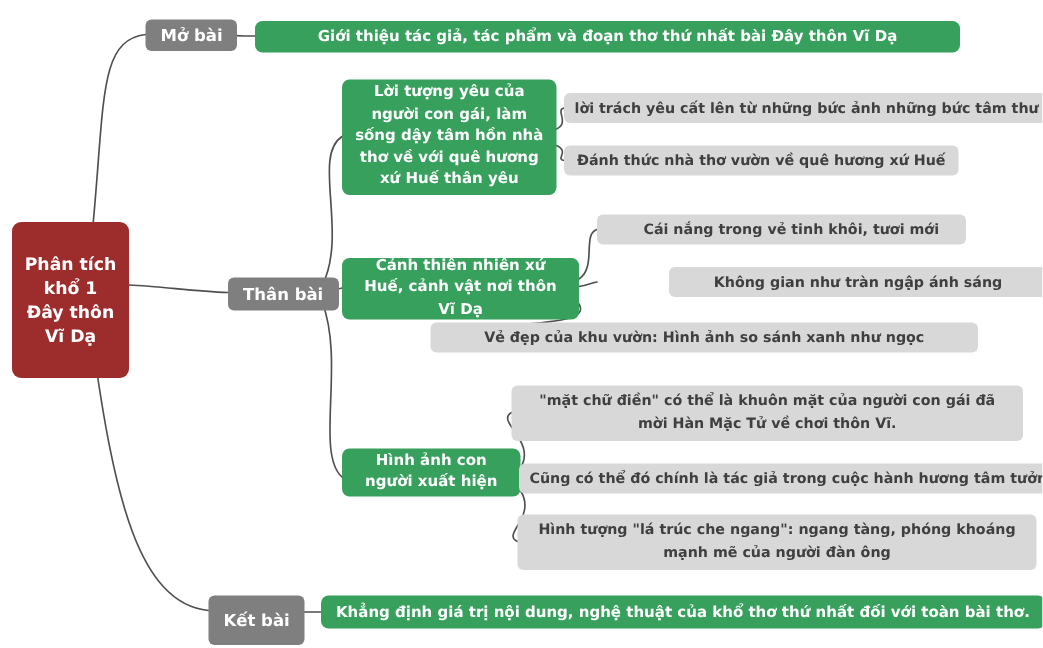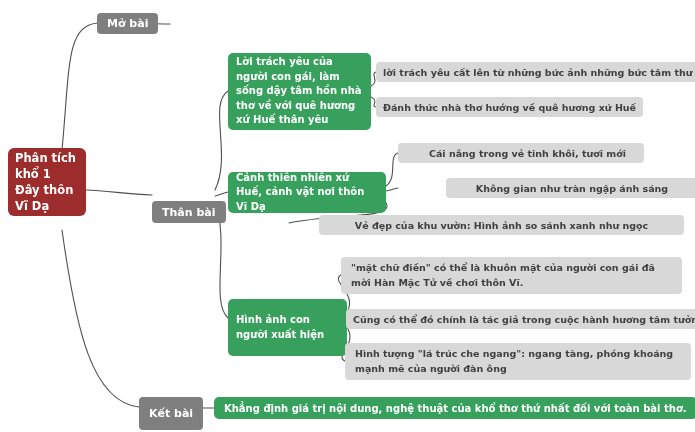--- a/index.html
+++ b/index.html
@@ -17,20 +17,21 @@
   .links { position: absolute; left: 0; top: 0; width: 695px; height: 432px; }
   .links path {
     fill: none;
     stroke: var(--line, #4f4f4f);
     stroke-width: 1.1;
     stroke-linecap: round;
   }
   .node {
     position: absolute;
     display: flex; align-items: center; justify-content: center;
+    text-align: center;
     border-radius: 4px;
   }
   .root {
     background: var(--root-bg, #9d2c2c);
     color: #ffffff; font-weight: bold;
     font-size: 11.5px; line-height: 1.4;
     border-radius: 6px; padding: 4px 7px;
   }
   .branch {
     background: var(--branch-bg, #7f7f7f);
@@ -68,36 +69,37 @@
     <path d="M 371 97 C 380 101, 370 106, 376 107"></path>
     <path d="M 386 186 C 398 178, 388 156, 398 153"></path>
     <path d="M 386 191 C 392 190, 393 189, 398 188"></path>
     <path d="M 384 200 C 402 220, 336 213, 289 223"></path>
     <path d="M 347 312 C 358 294, 330 281, 341 275"></path>
     <path d="M 344 319 L 348 319"></path>
     <path d="M 347 327 C 358 345, 334 356, 345 361"></path>
     <path d="M 200 408 C 205 408, 209 408, 214 408"></path>
   </svg>
 
-  <div class="node root" style="left:8px; top:148px; width:78px; height:68px;">Phân tích khổ 1 Đây thôn Vĩ Dạ</div>
+  <div class="node root" style="left:8px; top:148px; width:78px; height:104px;">Phân tích khổ 1 Đây thôn Vĩ Dạ</div>
 
   <div class="node branch" style="left:97px; top:13px; height:21px; min-width:50px;">Mở bài</div>
+  <div class="node green nowrap" style="left:170px; top:14px; height:21px; min-width:470px;">Giới thiệu tác giả, tác phẩm và đoạn thơ thứ nhất bài Đây thôn Vĩ Dạ</div>
 
-  <div class="node branch" style="left:152px; top:201px; height:22px; min-width:63px;">Thân bài</div>
+  <div class="node branch" style="left:152px; top:185px; height:22px; min-width:63px;">Thân bài</div>
 
-  <div class="node green multiline" style="left:228px; top:53px; width:143px; height:77px;">Lời trách yêu của người con gái, làm sống dậy tâm hồn nhà thơ về với quê hương xứ Huế thân yêu</div>
+  <div class="node green multiline" style="left:228px; top:53px; width:143px; height:77px;">Lời tượng yêu của người con gái, làm sống dậy tâm hồn nhà thơ về với quê hương xứ Huế thân yêu</div>
   <div class="node leaf nowrap" style="left:376px; top:62px; height:20px; min-width:284px;">lời trách yêu cất lên từ những bức ảnh những bức tâm thư</div>
-  <div class="node leaf nowrap" style="left:376px; top:97px; height:20px; min-width:263px;">Đánh thức nhà thơ hướng về quê hương xứ Huế</div>
+  <div class="node leaf nowrap" style="left:376px; top:97px; height:20px; min-width:263px;">Đánh thức nhà thơ vườn về quê hương xứ Huế</div>
 
   <div class="node green multiline" style="left:228px; top:172px; width:158px; height:41px;">Cảnh thiên nhiên xứ Huế, cảnh vật nơi thôn Vĩ Dạ</div>
   <div class="node leaf nowrap" style="left:398px; top:143px; height:20px; min-width:246px;padding-left:20px;">Cái nắng trong vẻ tinh khôi, tươi mới</div>
   <div class="node leaf nowrap" style="left:398px; top:178px; height:20px; min-width:252px;margin-left:48px;">Không gian như tràn ngập ánh sáng</div>
-  <div class="node leaf nowrap" style="left:287px; top:215px; height:20px; min-width:365px;margin-left:32px;">Vẻ đẹp của khu vườn: Hình ảnh so sánh xanh như ngọc</div>
+  <div class="node leaf nowrap" style="left:287px; top:215px; height:20px; min-width:365px;">Vẻ đẹp của khu vườn: Hình ảnh so sánh xanh như ngọc</div>
 
-  <div class="node green multiline" style="left:228px; top:299px; width:119px; height:57px;">Hình ảnh con người xuất hiện</div>
+  <div class="node green multiline" style="left:228px; top:299px; width:119px; height:32px;">Hình ảnh con người xuất hiện</div>
   <div class="node leaf multiline" style="left:341px; top:257px; width:341px; height:37px;">"mặt chữ điền" có thể là khuôn mặt của người con gái đã mời Hàn Mặc Tử về chơi thôn Vĩ.</div>
   <div class="node leaf nowrap" style="left:346px; top:309px; height:20px; min-width:314px;">Cũng có thể đó chính là tác giả trong cuộc hành hương tâm tưởng</div>
   <div class="node leaf multiline" style="left:345px; top:343px; width:346px; height:37px;">Hình tượng "lá trúc che ngang": ngang tàng, phóng khoáng mạnh mẽ của người đàn ông</div>
 
   <div class="node branch" style="left:139px; top:397px; height:33px; min-width:61px;">Kết bài</div>
   <div class="node green nowrap" style="left:214px; top:397px; height:22px; min-width:452px;">Khẳng định giá trị nội dung, nghệ thuật của khổ thơ thứ nhất đối với toàn bài thơ.</div>
 
 </div>
 
 </body></html>

